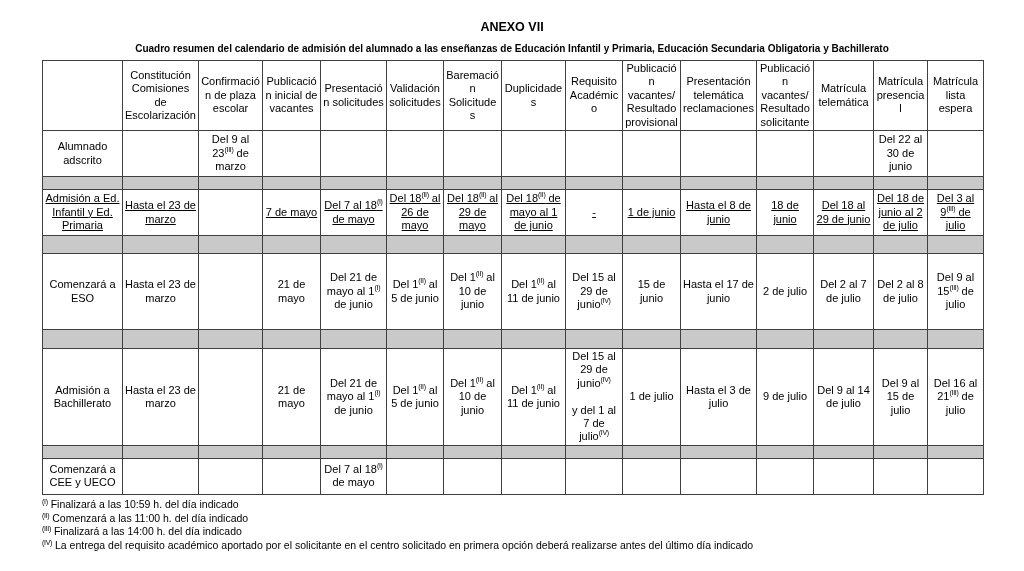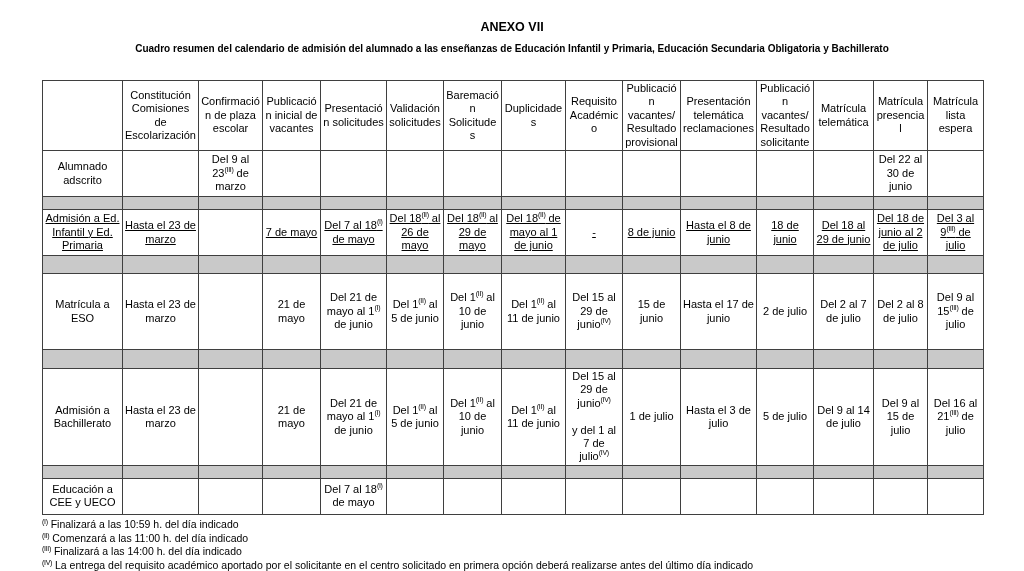--- a/index.html
+++ b/index.html
@@ -7,21 +7,21 @@
     width:1024px;height:571px;overflow:hidden;
     font-family:"Liberation Sans", sans-serif;color:#000;
     -webkit-font-smoothing:antialiased;
   }
   .titles{text-align:center;}
   .annex{font-size:12.5px;font-weight:bold;padding-top:20px;}
   .subtitle{font-size:10px;font-weight:bold;margin-top:9px;white-space:nowrap;}
   .phase{font-size:12.5px;font-weight:bold;margin-top:10px;}
   table.cal{
     border-collapse:collapse;table-layout:fixed;
-    margin:26px 0 0 42px;width:941px;
+    margin:6px 0 0 42px;width:941px;
   }
   table.cal th, table.cal td{
     border:1px solid #3f3f3f;
     font-size:11px;font-weight:normal;text-align:center;vertical-align:middle;
     padding:1px 2px;line-height:1.22;word-wrap:break-word;overflow:hidden;
   }
   table.cal thead th{height:60px;}
   tr.sep td{background:#c9c9c9;padding:0;}
   sup{font-size:7px;line-height:0;vertical-align:super;letter-spacing:-0.3px;}
   .footnotes{margin:3px 0 0 42px;font-size:10.5px;line-height:1.22;}
@@ -111,21 +111,21 @@
       <tr style="height: 46px; text-decoration: underline;">
         <td>Admisión a Ed. Infantil y Ed. Primaria</td>
         <td>Hasta el 23 de marzo</td>
         <td></td>
         <td>7 de mayo</td>
         <td>Del 7 al 18<sup>(I)</sup> de mayo</td>
         <td>Del 18<sup>(II)</sup> al 26 de mayo</td>
         <td>Del 18<sup>(II)</sup> al 29 de mayo</td>
         <td>Del 18<sup>(II)</sup> de mayo al 1 de junio</td>
         <td>-</td>
-        <td>8 de junio</td>
+        <td>1 de junio</td>
         <td>Hasta el 8 de junio</td>
         <td>18 de junio</td>
         <td>Del 18 al 29 de junio</td>
         <td>Del 18 de junio al 2 de julio</td>
         <td>Del 3 al 9<sup>(III)</sup> de julio</td>
       </tr>
       <tr class="sep" style="height: 18px;">
         <td></td>
         <td></td>
         <td></td>
@@ -136,21 +136,21 @@
         <td></td>
         <td></td>
         <td></td>
         <td></td>
         <td></td>
         <td></td>
         <td></td>
         <td></td>
       </tr>
       <tr style="height: 76px;">
-        <td>Matrícula a ESO</td>
+        <td>Comenzará a ESO</td>
         <td>Hasta el 23 de marzo</td>
         <td></td>
         <td>21 de mayo</td>
         <td>Del 21 de mayo al 1<sup>(I)</sup> de junio</td>
         <td>Del 1<sup>(II)</sup> al 5 de junio</td>
         <td>Del 1<sup>(II)</sup> al 10 de junio</td>
         <td>Del 1<sup>(II)</sup> al 11 de junio</td>
         <td>Del 15 al 29 de junio<sup>(IV)</sup></td>
         <td>15 de junio</td>
         <td>Hasta el 17 de junio</td>
@@ -181,21 +181,21 @@
         <td>Hasta el 23 de marzo</td>
         <td></td>
         <td>21 de mayo</td>
         <td>Del 21 de mayo al 1<sup>(I)</sup> de junio</td>
         <td>Del 1<sup>(II)</sup> al 5 de junio</td>
         <td>Del 1<sup>(II)</sup> al 10 de junio</td>
         <td>Del 1<sup>(II)</sup> al 11 de junio</td>
         <td>Del 15 al 29 de junio<sup>(IV)</sup><br><br>y del 1 al 7 de julio<sup>(IV)</sup></td>
         <td>1 de julio</td>
         <td>Hasta el 3 de julio</td>
-        <td>5 de julio</td>
+        <td>9 de julio</td>
         <td>Del 9 al 14 de julio</td>
         <td>Del 9 al 15 de julio</td>
         <td>Del 16 al 21<sup>(III)</sup> de julio</td>
       </tr>
       <tr class="sep" style="height: 13px;">
         <td></td>
         <td></td>
         <td></td>
         <td></td>
         <td></td>
@@ -204,21 +204,21 @@
         <td></td>
         <td></td>
         <td></td>
         <td></td>
         <td></td>
         <td></td>
         <td></td>
         <td></td>
       </tr>
       <tr style="height: 36px;">
-        <td>Educación a CEE y UECO</td>
+        <td>Comenzará a CEE y UECO</td>
         <td></td>
         <td></td>
         <td></td>
         <td>Del 7 al 18<sup>(I)</sup> de mayo</td>
         <td></td>
         <td></td>
         <td></td>
         <td></td>
         <td></td>
         <td></td>

